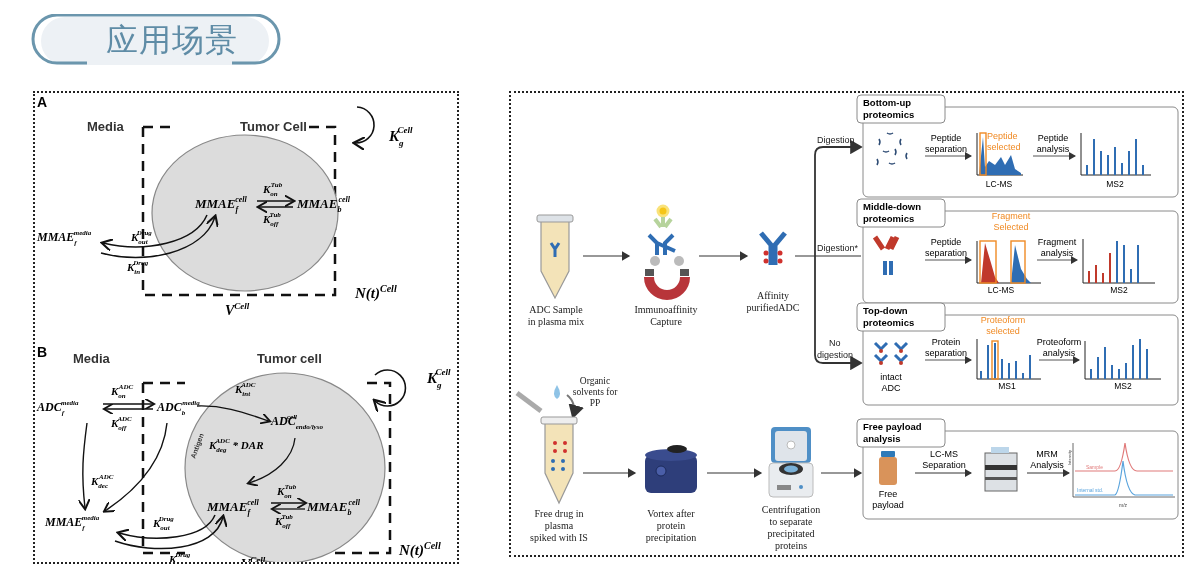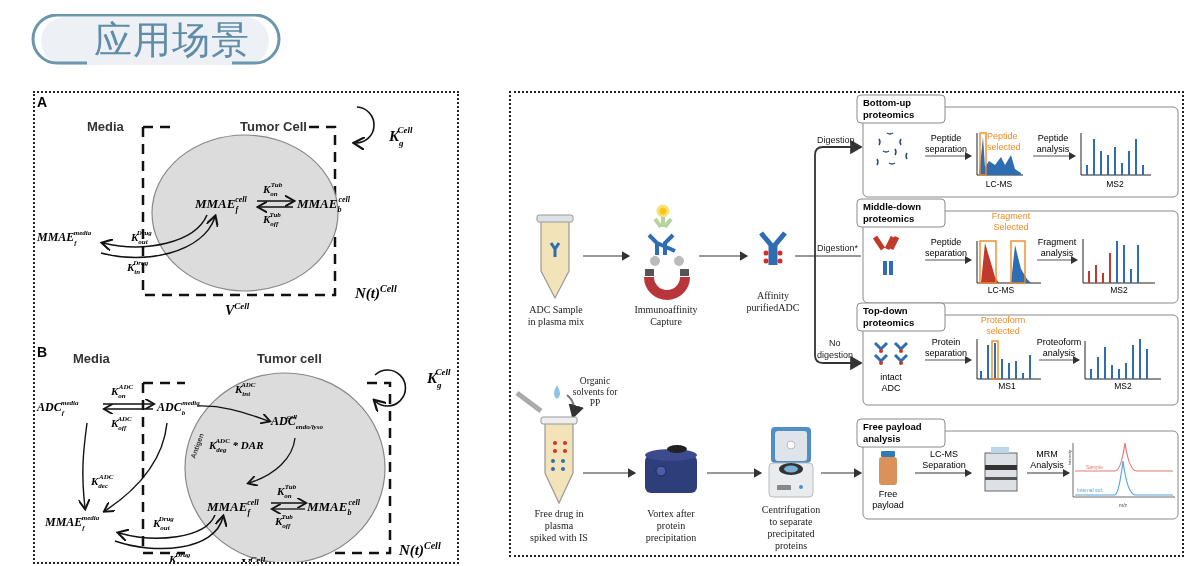--- a/index.html
+++ b/index.html
@@ -1,19 +1,19 @@
 <!DOCTYPE html>
 <html><head>
 <meta charset="utf-8">
 <style>
   html,body{margin:0;padding:0;background:#fff;}
   body{width:1196px;height:566px;position:relative;overflow:hidden;font-family:"Liberation Sans",sans-serif;}
   .pill{position:absolute;left:27px;top:14px;width:236px;height:50px;}
   .pill-bg{position:absolute;left:14px;top:3px;width:228px;height:48px;background:#edf1f5;border-radius:24px;}
-  .pill-title{position:absolute;left:0;top:0;width:290px;height:52px;line-height:52px;text-align:center;font-family:"DejaVu Sans",sans-serif;font-size:38px;color:#5f8ca6;letter-spacing:1px;}
+  .pill-title{position:absolute;left:0;top:0;width:290px;height:52px;line-height:52px;text-align:center;font-family:"DejaVu Sans",sans-serif;font-size:32px;color:#5f8ca6;letter-spacing:1px;}
   .panel{position:absolute;border:2px dotted #222;box-sizing:border-box;background:#fff;}
   .panel-left{left:33px;top:91px;width:426px;height:473px;}
   .panel-right{left:509px;top:91px;width:675px;height:466px;}
   svg text{font-family:"Liberation Serif",serif;}
   .lbl{font-family:"Liberation Sans",sans-serif;}
 </style>
 </head>
 <body>
 
 <div class="pill">

